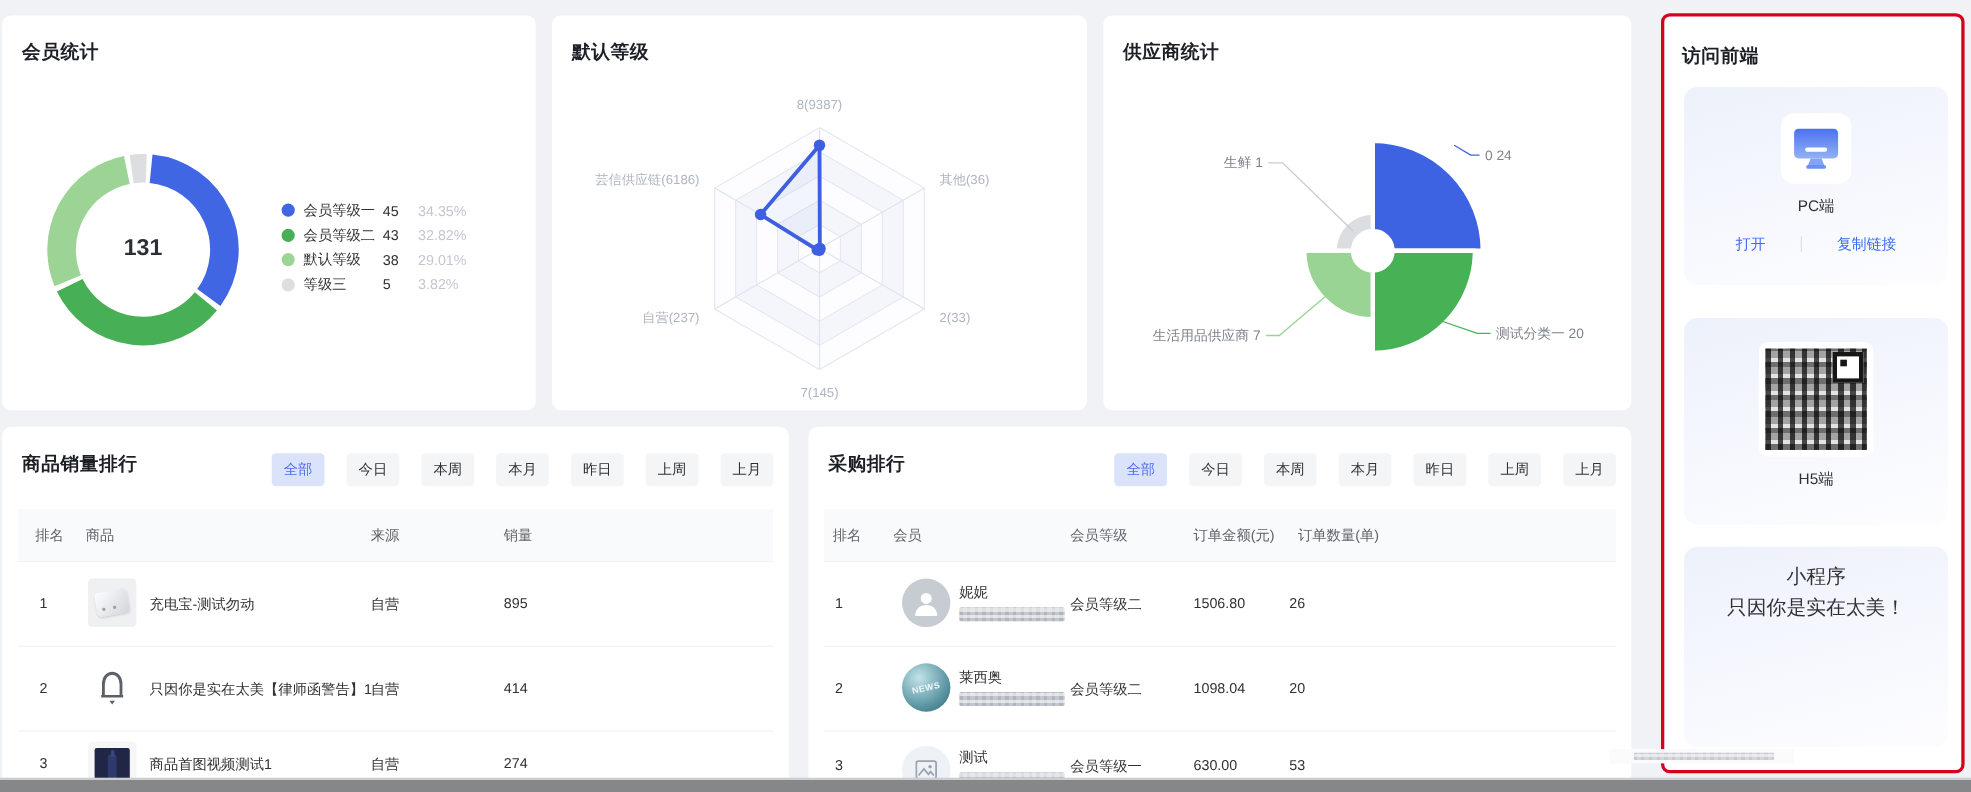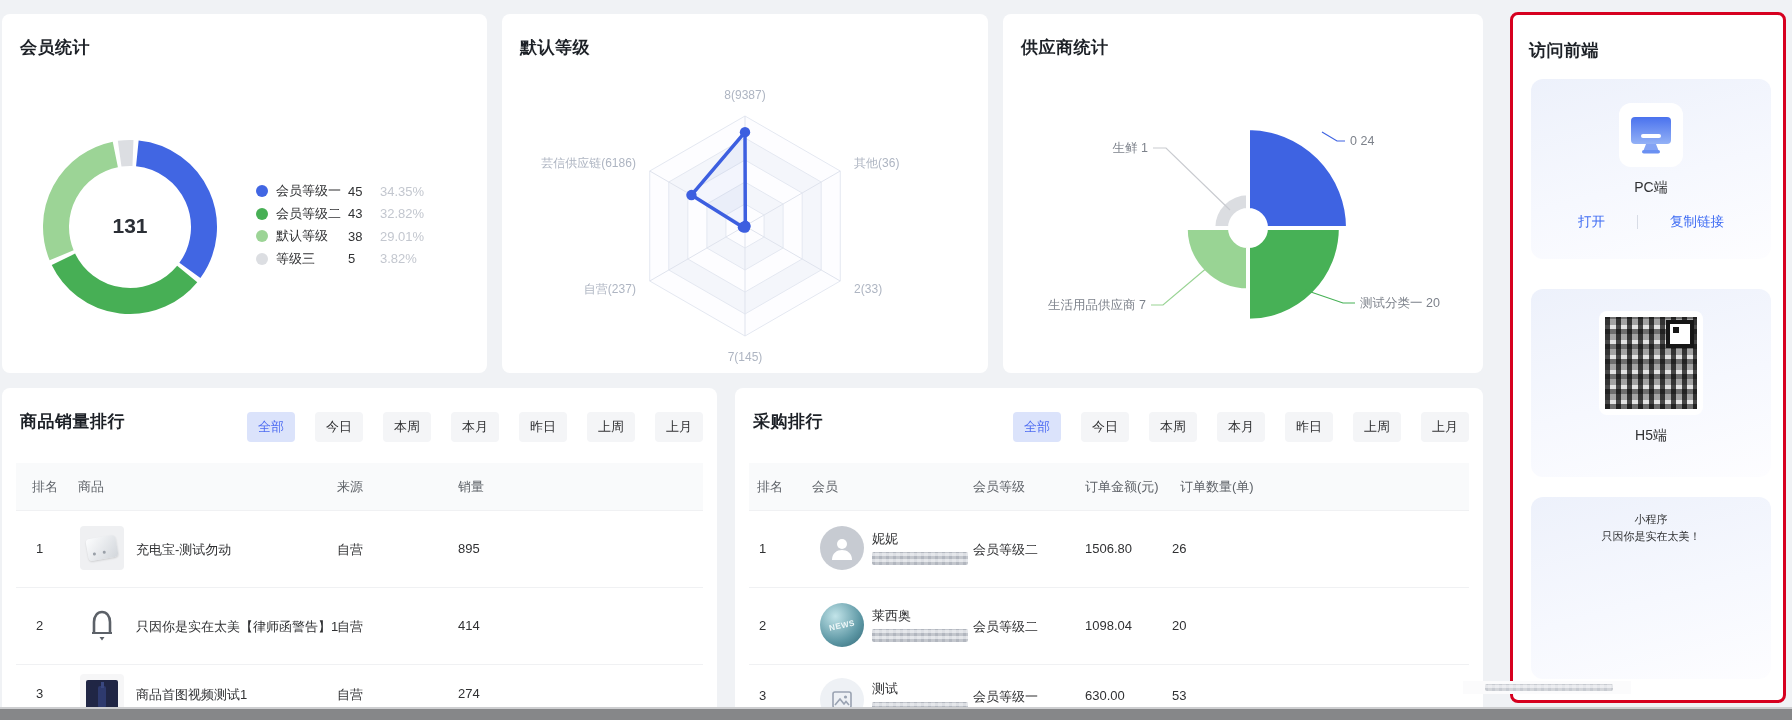--- a/index.html
+++ b/index.html
@@ -41,21 +41,21 @@
   .vsep{width:1px;height:14px;background:#d8dce6;}
   .qr-wrap{width:104px;height:104px;background:#fff;border-radius:8px;margin:22px auto 0;display:flex;align-items:center;justify-content:center;}
   .qr{width:92px;height:92px;position:relative;background:
      repeating-linear-gradient(90deg,rgba(20,20,20,.75) 0 5px,rgba(255,255,255,.2) 5px 11px),
      repeating-linear-gradient(0deg,#4a4a4a 0 5px,#dcdcdc 5px 9px,#8d8d8d 9px 15px),
      repeating-linear-gradient(45deg,#777 0 7px,#eee 7px 13px);}
   .qr-finder{position:absolute;right:3px;top:3px;width:20px;height:20px;border:4px solid #161616;background:#fff;}
   .qr-finder:after{content:"";position:absolute;left:3px;top:3px;width:6px;height:6px;background:#161616;}
   .logo-box{width:102px;height:102px;background:#fff;border-radius:10px;margin:24px auto 0;text-align:center;}
   .logo-text{font-size:16px;font-weight:bold;color:#161616;letter-spacing:2px;margin-top:-4px;}
-  .mini-label{text-align:center;font-size:11px;color:#303133;margin-top:14px;line-height:1.55;}
+  .mini-label{text-align:center;font-size:18px;color:#303133;margin-top:14px;line-height:1.55;}
   
   #hscroll{position:absolute;left:0;top:707px;width:1792px;height:13px;background:linear-gradient(#cdced0 0,#cdced0 2px,#868789 2px);}
   #artifact{position:absolute;left:1463px;top:681px;width:168px;height:13px;background:#fbfbfc;overflow:hidden;}
   #artifact .mosaic{width:128px;margin:3px 0 0 22px;height:7px;opacity:.7;}
 </style>
 </head>
 <body>
 
 <div id="stage">
 

